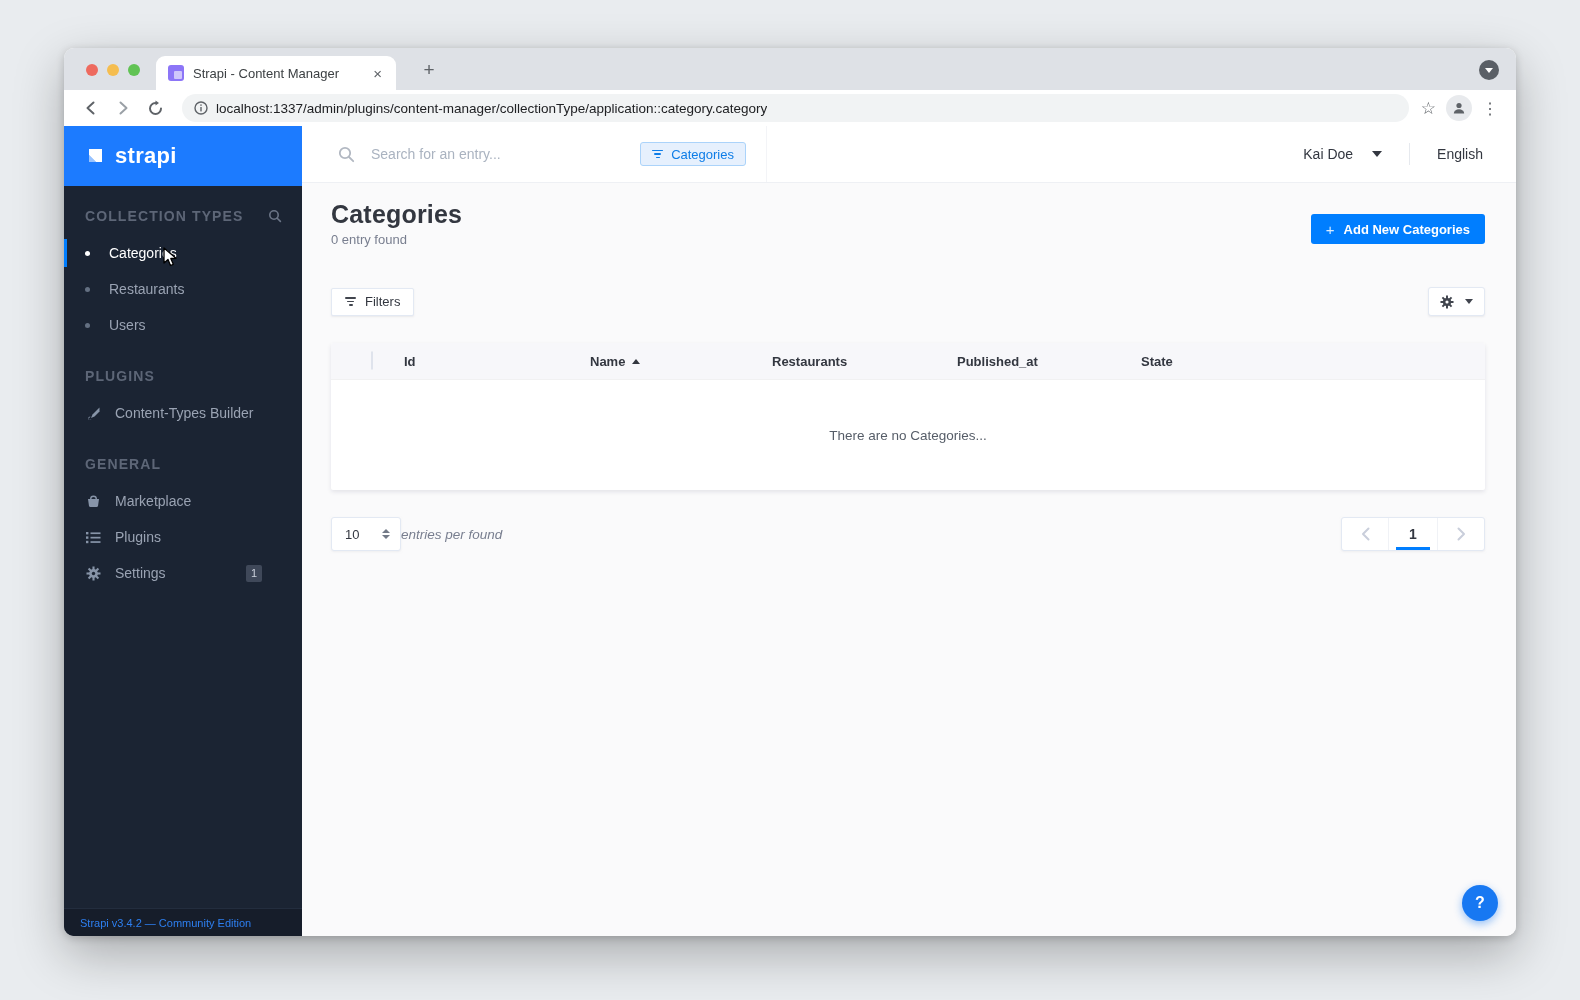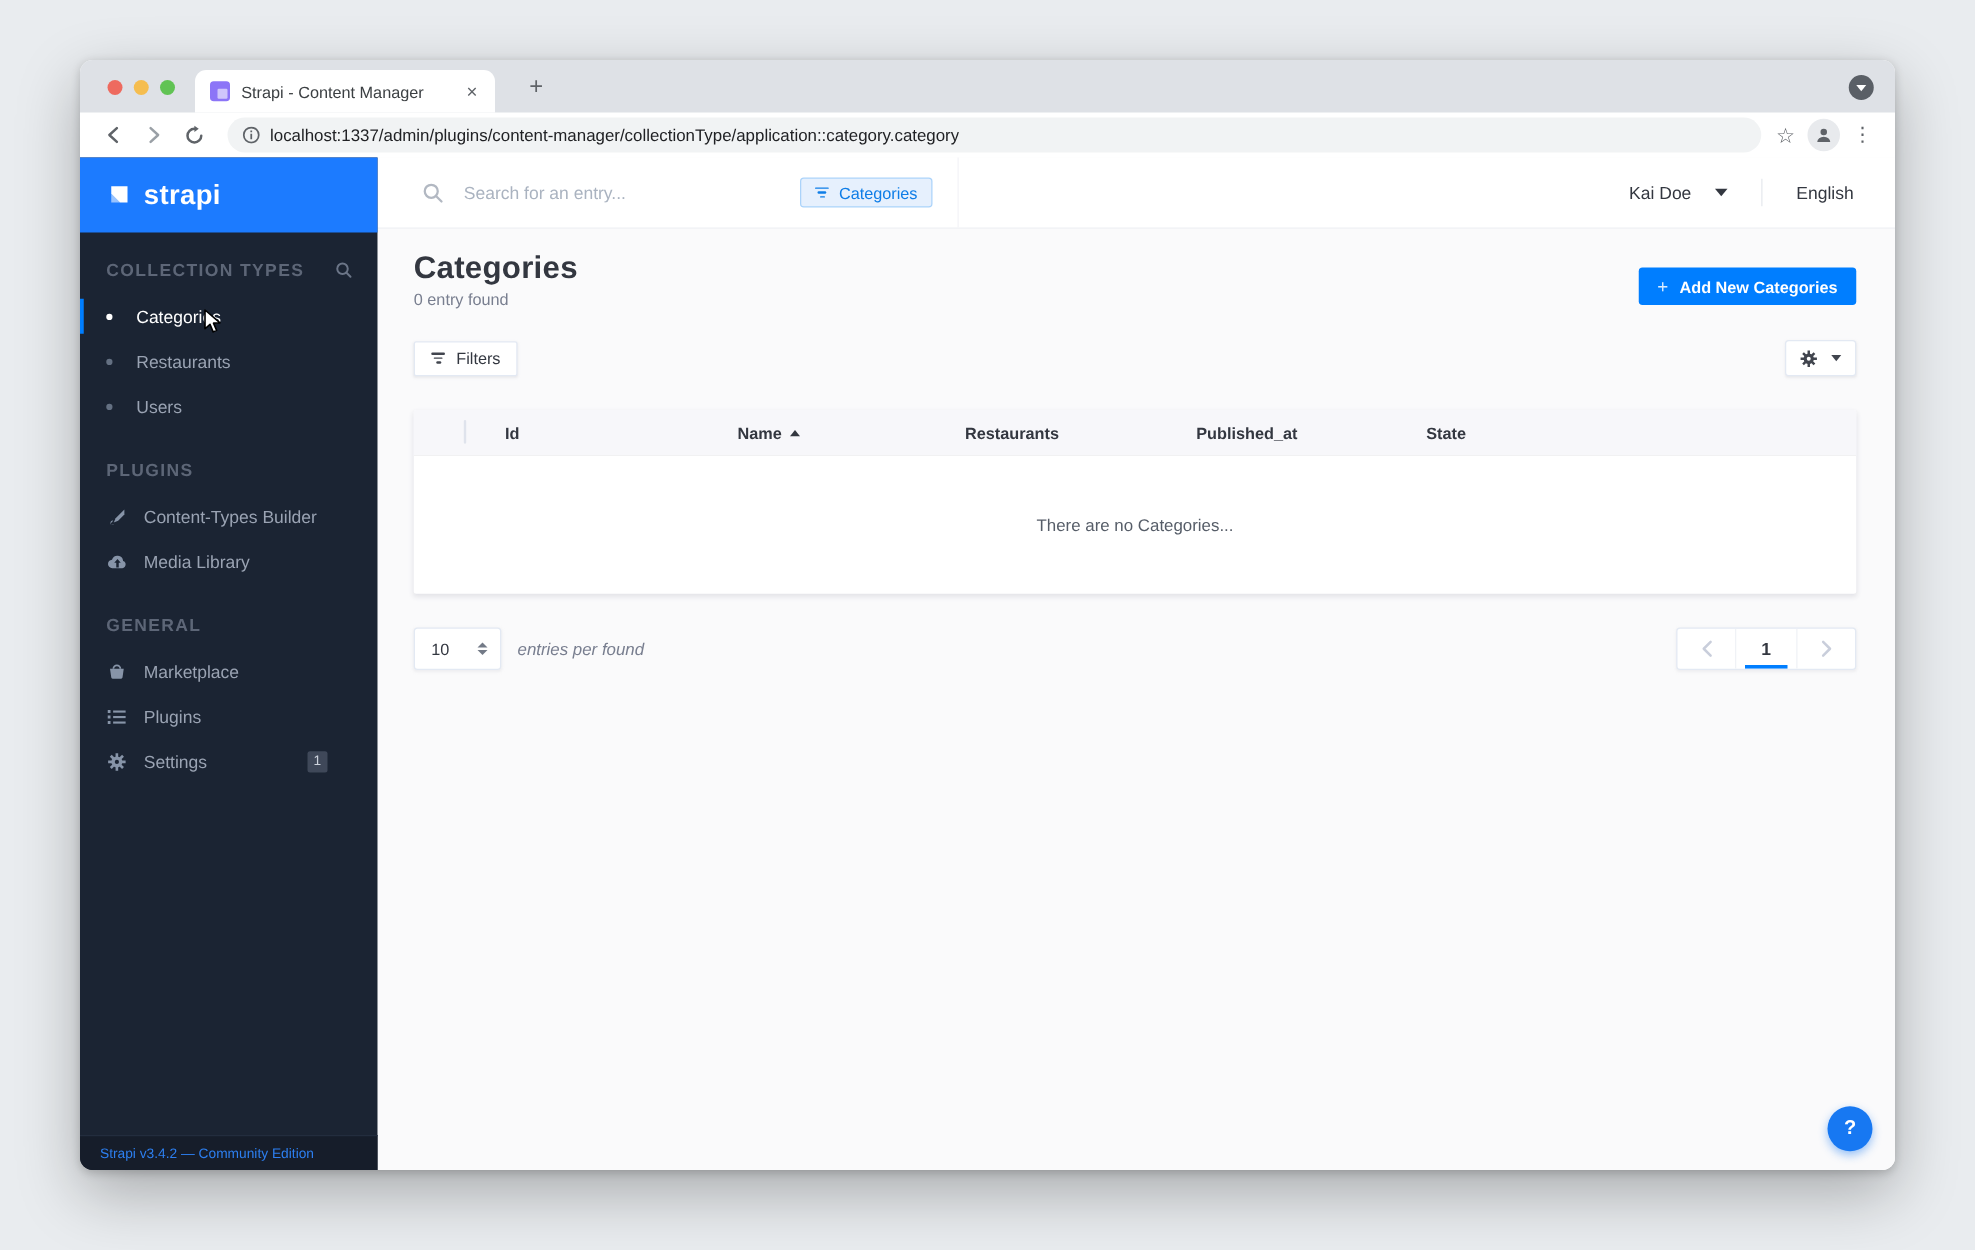--- a/index.html
+++ b/index.html
@@ -84,21 +84,21 @@
 
   .content { padding:17px 31px 0 29px; flex:1; position:relative; }
   .title-row { display:flex; justify-content:space-between; align-items:flex-start; }
   .page-title { font-size:25px; font-weight:bold; color:#333740; letter-spacing:.2px; }
   .subtitle { font-size:13px; color:#787e8f; margin-top:3px; }
   .add-btn { margin-top:14px; height:30px; padding:0 15px; background:#007eff; border:0; border-radius:3px;
     color:#fff; font-size:13px; font-weight:bold; display:flex; align-items:center; gap:9px;
     font-family:inherit; cursor:default; }
   .add-btn .plus { font-weight:normal; font-size:15px; color:rgba(255,255,255,.85); }
 
-  .toolbar-row { display:flex; justify-content:space-between; align-items:center; margin-top:25px; }
+  .toolbar-row { display:flex; justify-content:space-between; align-items:center; margin-top:40px; }
   .filters-btn { height:28px; padding:0 13px; display:flex; align-items:center; gap:9px; background:#fff;
     border:1px solid #e3e9f3; border-radius:2px; font-size:13px; color:#333740; font-family:inherit;
     box-shadow:0 1px 2px rgba(227,227,231,.75); cursor:default; }
   .filter-glyph { display:flex; flex-direction:column; gap:2px; align-items:center; }
   .filter-glyph i { display:block; height:1.5px; background:#41454e; border-radius:1px; }
   .filter-glyph i:nth-child(1){ width:11px; } .filter-glyph i:nth-child(2){ width:7px; } .filter-glyph i:nth-child(3){ width:4px; }
   .chip .filter-glyph i { background:#0e7de7; }
   .gear-btn { height:29px; padding:0 11px; display:flex; align-items:center; gap:11px; background:#fff;
     border:1px solid #e3e9f3; border-radius:3px; box-shadow:0 1px 2px rgba(227,227,231,.75); cursor:default; }
   .gear-btn .caret { border-top-color:#41454e; border-left-width:4px; border-right-width:4px; border-top-width:5px; }
@@ -107,21 +107,21 @@
   .thead { height:37px; background:#f7f7fa; display:grid; border-bottom:1px solid #f1f1f2;
     grid-template-columns:73px 186px 182px 185px 184px 1fr; align-items:center; border-radius:2px 2px 0 0; }
   .th { font-size:13px; font-weight:bold; color:#333740; display:flex; align-items:center; gap:7px; }
   .checkbox { width:14px; height:14px; background:#fdfdfd; border:1px solid #dfe3ec; border-radius:2px; margin-left:40px; }
   .sort-asc { width:0; height:0; border-left:4px solid transparent; border-right:4px solid transparent;
     border-bottom:5px solid #33373f; }
   .tbody { height:110px; display:flex; align-items:center; justify-content:center; }
   .empty-msg { font-size:13.5px; color:#565d68; }
 
   .pagination-row { display:flex; justify-content:space-between; align-items:center; margin-top:27px; }
-  .per-page { display:flex; align-items:center; gap:13px; }
+  .per-page { display:flex; align-items:center; gap:0; }
   .pp-select { width:70px; height:34px; background:#fff; border:1px solid #e3e9f3; border-radius:3px;
     display:flex; align-items:center; justify-content:space-between; padding:0 10px 0 13px;
     font-size:13px; color:#333740; box-shadow:0 1px 2px rgba(227,227,231,.5); cursor:default; }
   .stepper { display:flex; flex-direction:column; gap:2px; align-items:center; }
   .stepper .up { width:0; height:0; border-left:4px solid transparent; border-right:4px solid transparent; border-bottom:4px solid #737a87; }
   .stepper .down { width:0; height:0; border-left:4px solid transparent; border-right:4px solid transparent; border-top:4px solid #737a87; }
   .pp-label { font-size:13.5px; font-style:italic; color:#787e8f; }
   .pager { height:34px; width:144px; background:#fff; border:1px solid #e3e9f3; border-radius:3px;
     display:flex; align-items:stretch; box-shadow:0 1px 2px rgba(227,227,231,.5); overflow:hidden; }
   .pager .pcell { display:flex; align-items:center; justify-content:center; }
@@ -232,29 +232,20 @@
             <span>PLUGINS</span>
           </div>
           <div class="sitem">
             <span class="micon">
               <svg width="15" height="15" viewBox="0 0 15 15">
                   <path d="M13.5 1.5 L6.5 8.5 L5 12 L8.5 10.5 L13.5 5.5 Z" fill="currentColor"></path>
                   <path d="M4.5 10.5 a1.8 1.8 0 1 0 1 3 c-1 .5-2.5.5-3.5-.5 1-.5 1.5-1.5 2.5-2.5Z" fill="currentColor"></path>
                 </svg>
             </span>
             <span>Content-Types Builder</span>
-          </div>
-          <div class="sitem">
-            <span class="micon">
-              <svg width="16" height="13" viewBox="0 0 16 13">
-                  <path d="M4 11.5 a3.4 3.4 0 0 1 -.4-6.8 4.6 4.6 0 0 1 8.9 1 3 3 0 0 1 -.6 5.8 Z" fill="currentColor"></path>
-                  <path d="M8 4.2 L10.6 7.2 L9 7.2 L9 11 L7 11 L7 7.2 L5.4 7.2 Z" fill="#1b2433"></path>
-                </svg>
-            </span>
-            <span>Media Library</span>
           </div>
 
           <div class="section-gap"></div>
           <div class="section-label">
             <span>GENERAL</span>
           </div>
           <div class="sitem">
             <span class="micon">
               <svg width="15" height="14" viewBox="0 0 15 14">
                   <path d="M2 5 h11 l-1 7 a1.5 1.5 0 0 1 -1.5 1 h-6 a1.5 1.5 0 0 1 -1.5 -1 Z" fill="currentColor"></path>

